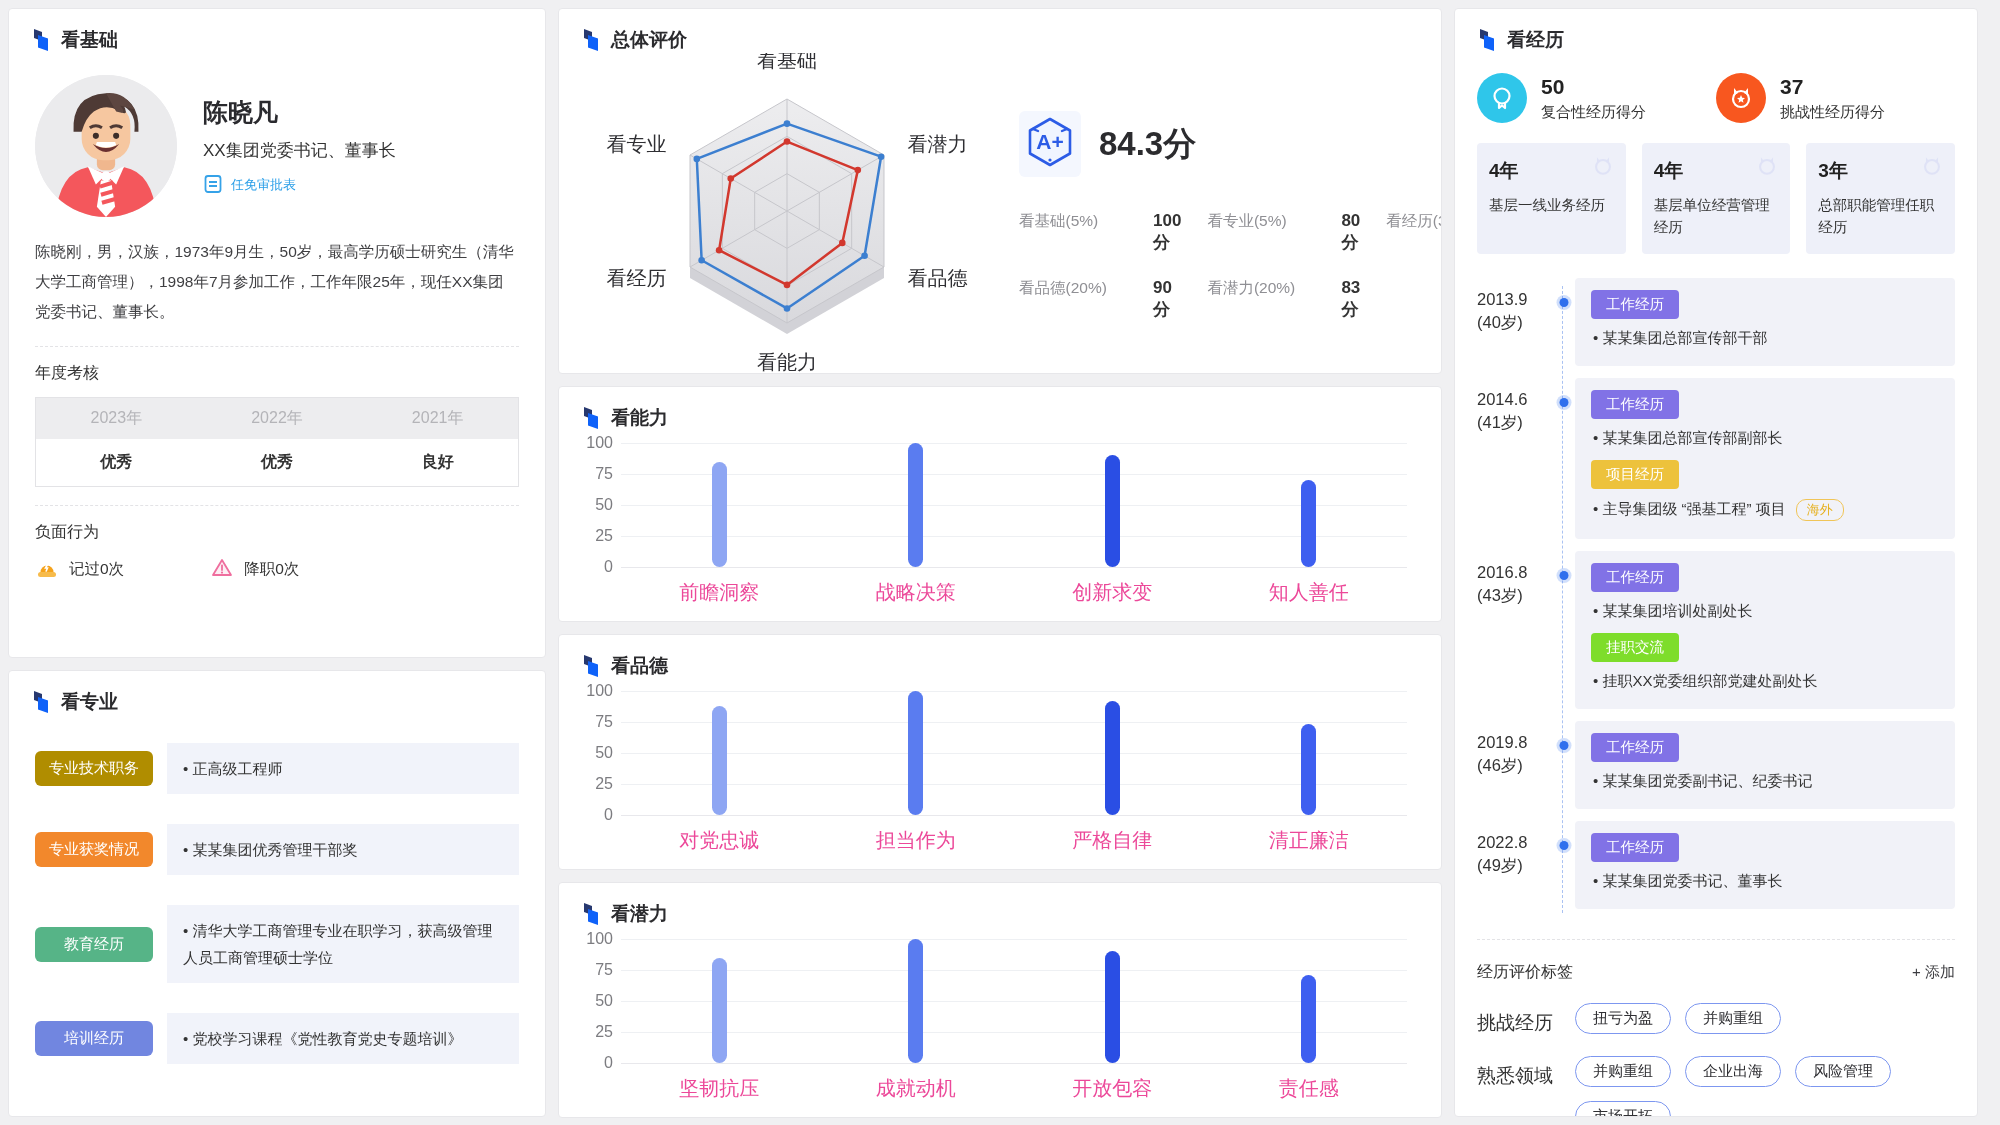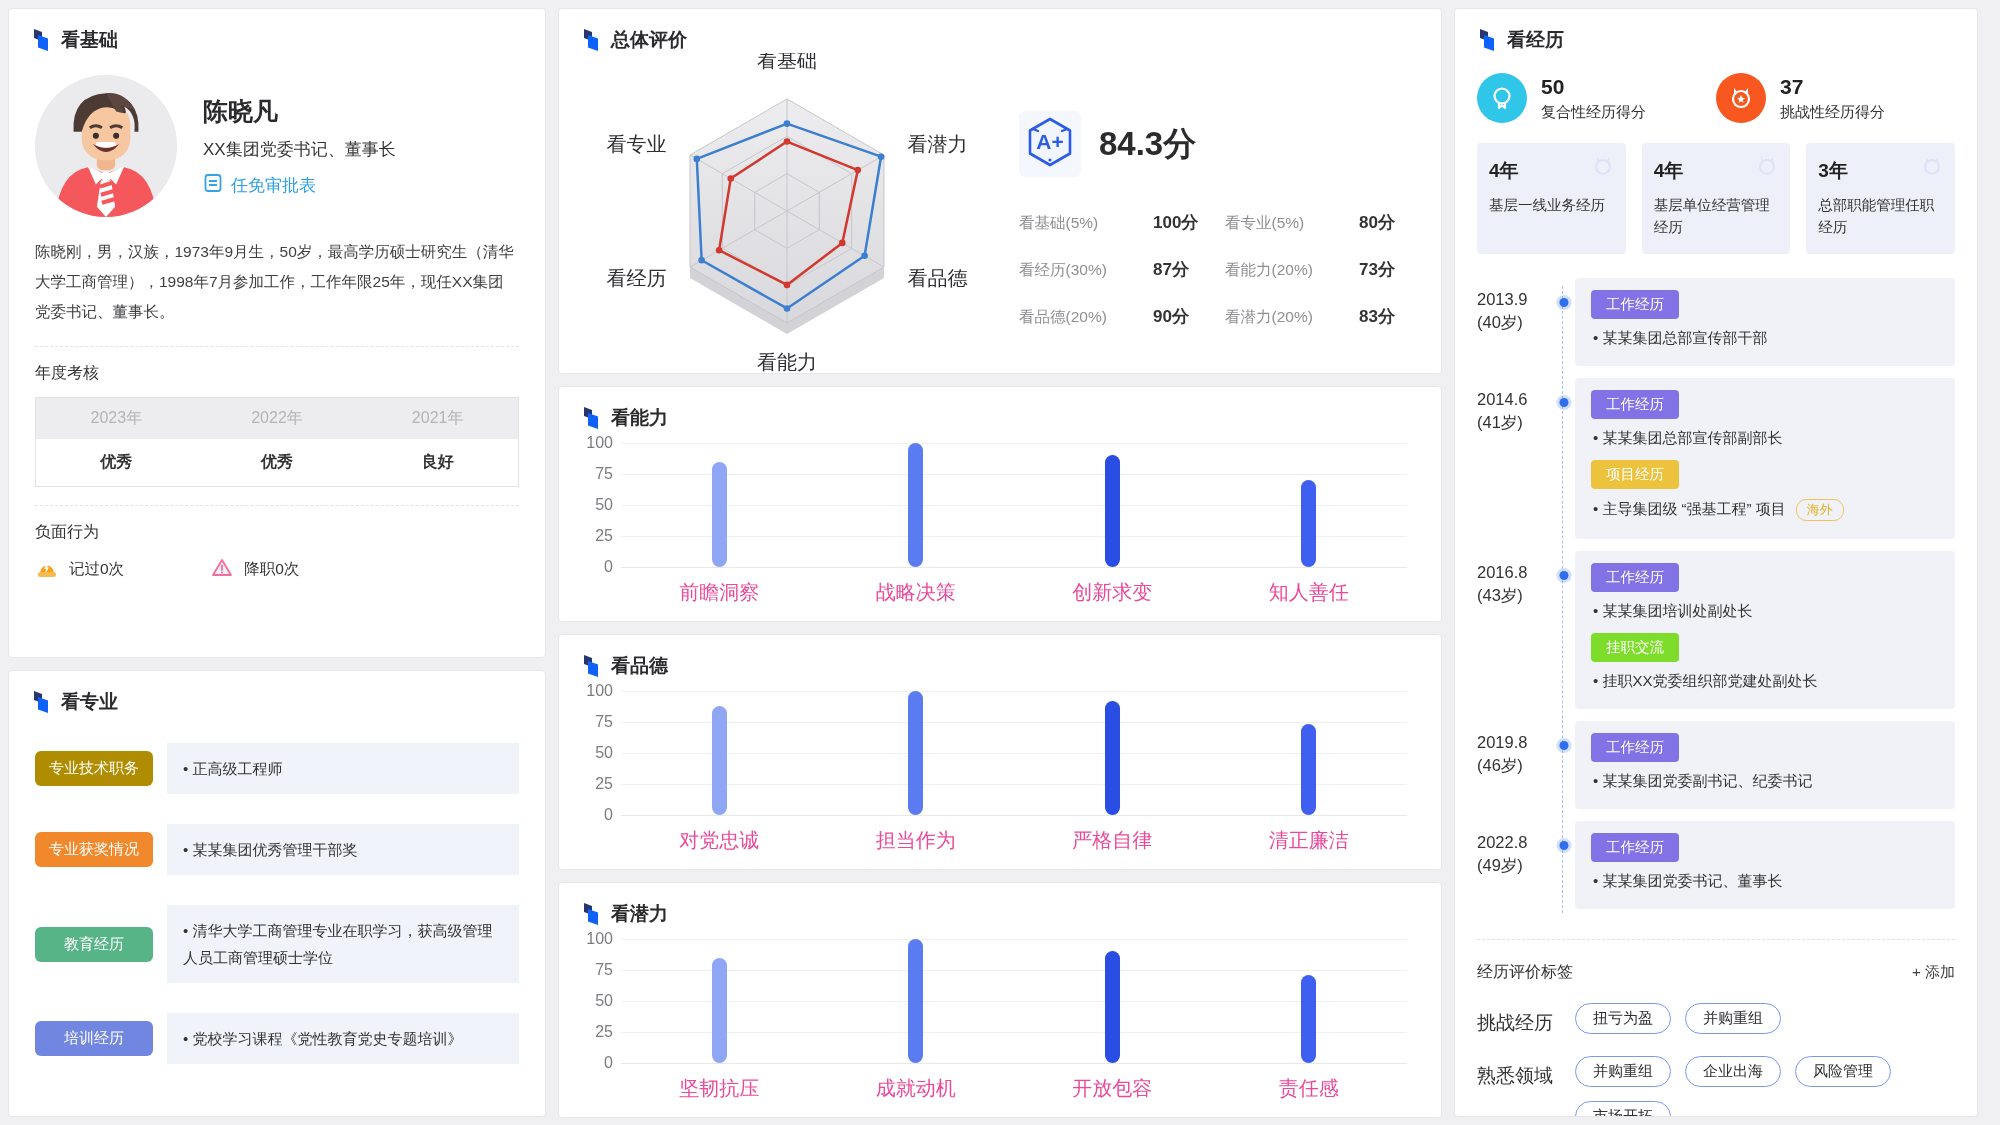--- a/index.html
+++ b/index.html
@@ -12,21 +12,21 @@
   .flag-icon svg { display:block; }
 
   
   .card-basics { height:650px; }
   .card-prof   { height:447px; }
   .pad { padding:0 26px; }
   .profile { display:flex; align-items:center; gap:26px; margin-top:22px; }
   .avatar { width:142px; height:142px; border-radius:50%; background:#ebebed; overflow:hidden; flex:none; }
   .p-name { font-size:25px; font-weight:700; color:#2a2a2e; }
   .p-pos  { font-size:17px; margin-top:10px; }
-  .p-link { display:flex; align-items:center; gap:8px; margin-top:12px; font-size:17px; color:#2b9fe8; cursor:pointer; }
+  .p-link { display:flex; align-items:center; gap:8px; margin-top:12px; font-size:13px; color:#2b9fe8; cursor:pointer; }
   .bio { margin-top:20px; font-size:15.5px; line-height:1.95; color:#3f3f42; }
   .dashed { border-top:1px dashed #e3e3e6; margin:18px 0 16px; }
   .sec-title { font-size:16px; color:#333; margin-bottom:13px; }
   .a-table { border:1px solid #e3e3e6; }
   .a-row { display:grid; grid-template-columns:1fr 1fr 1fr; text-align:center; }
   .a-row.hdr { background:#ededef; color:#b4b4b8; font-size:16px; padding:10px 0; }
   .a-row.val { font-size:16px; font-weight:700; color:#333; padding:13px 0; }
   .neg-row { display:flex; gap:86px; margin-top:4px; }
   .neg-item { display:flex; align-items:center; gap:10px; font-size:15.5px; }
 
@@ -37,21 +37,21 @@
   .bullet::before { content:"•  "; color:#333; }
 
   
   .card-overall { height:366px; }
   .overall-body { display:flex; }
   .radar-wrap { width:460px; flex:none; }
   .score-panel { flex:1; padding:58px 36px 0 0; }
   .score-top { display:flex; align-items:center; gap:18px; }
   .score-badge { background:#f4f7fe; padding:4px; border-radius:6px; }
   .score-big { font-size:33px; font-weight:700; color:#2b2b2e; }
-  .metrics { display:grid; grid-template-columns:1fr 1fr; row-gap:24px; column-gap:26px; margin-top:34px; }
+  .metrics { display:grid; grid-template-columns:1fr 1fr 1fr 1fr; row-gap:24px; column-gap:26px; margin-top:34px; }
   .metric { display:flex; align-items:baseline; gap:16px; }
   .m-label { font-size:15.5px; color:#8f8f94; min-width:118px; }
   .m-value { font-size:17px; font-weight:700; color:#333; }
 
   .chart-card { height:236px; }
   .chart { display:flex; margin-top:10px; padding:2px 34px 0 16px; }
   .y-axis { position:relative; width:46px; height:124px; flex:none; font-size:16px; color:#7c7c80; }
   .yt { position:absolute; right:8px; transform:translateY(-50%); }
   .plot { position:relative; flex:1; height:124px; }
   .gl { position:absolute; left:0; right:0; border-top:1px solid #eef0f3; }

